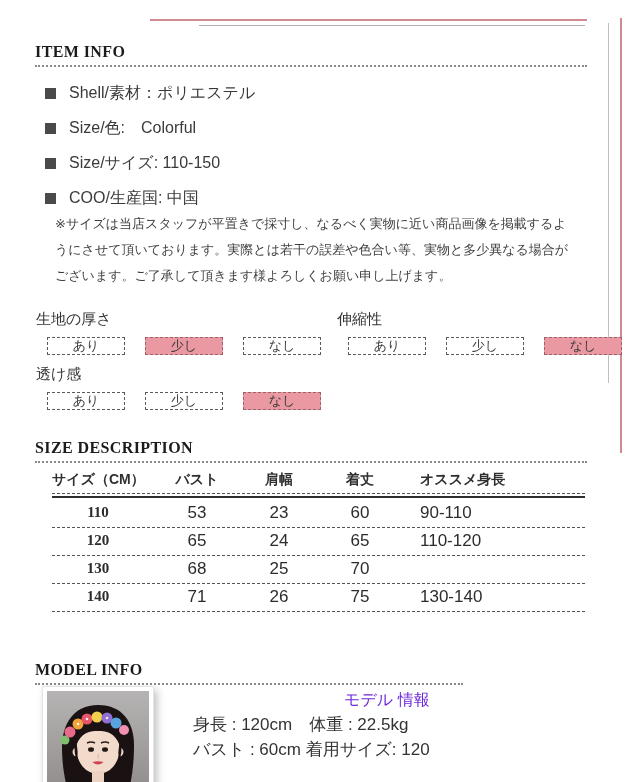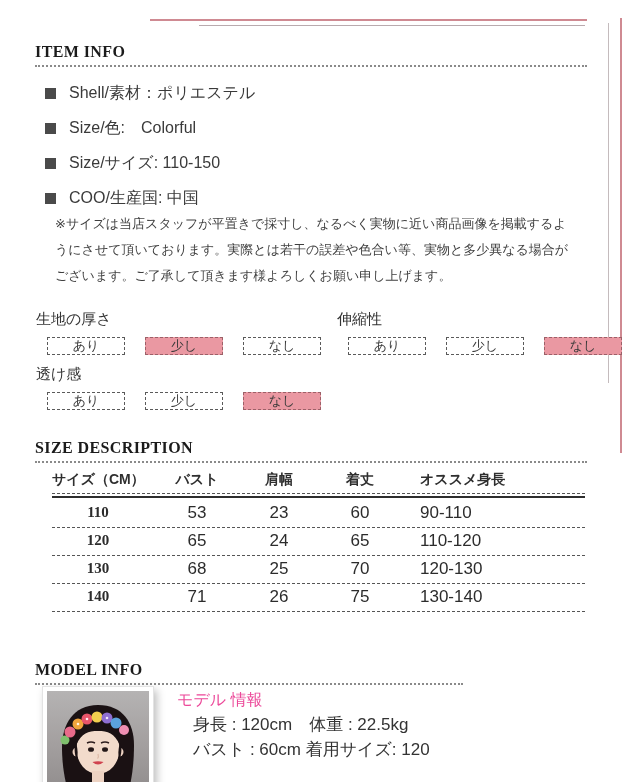--- a/index.html
+++ b/index.html
@@ -54,21 +54,21 @@
   .t-row .cell.size-col{font-family:"Liberation Serif","DejaVu Serif",serif;font-weight:bold;font-size:15px;line-height:19px;}
 
   
   #model-info{top:660px;height:146px;}
   #model-info .section-title{width:428px;}
   .photo-frame{
     position:absolute;left:7px;top:26px;width:102px;height:107px;padding:4px;background:#fff;
     border:1px solid #e3e3e3;box-shadow:3px 4px 8px rgba(0,0,0,.25);
   }
   .model-text{position:absolute;left:142px;top:30px;}
-  .model-heading{font-size:16px;color:#ec4899;line-height:19px;}
+  .model-heading{font-size:16px;color:#6d28d9;line-height:19px;text-align:right;}
   .model-line{margin:6px 0 0 16px;font-size:17px;line-height:19px;color:#333;}
 </style>
 </head>
 <body>
 
 <div id="page">
 
   <div class="hline1"></div>
   <div class="hline2"></div>
   <div class="vline-gray"></div>
@@ -152,21 +152,20 @@
           <span class="cell">65</span>
           <span class="cell">24</span>
           <span class="cell">65</span>
           <span class="cell last">110-120</span>
         </div>
         <div class="t-row">
           <span class="cell size-col">130</span>
           <span class="cell">68</span>
           <span class="cell">25</span>
           <span class="cell">70</span>
-          <span class="cell last">120-130</span>
         </div>
         <div class="t-row">
           <span class="cell size-col">140</span>
           <span class="cell">71</span>
           <span class="cell">26</span>
           <span class="cell">75</span>
           <span class="cell last">130-140</span>
         </div>
       </div>
     </div>

